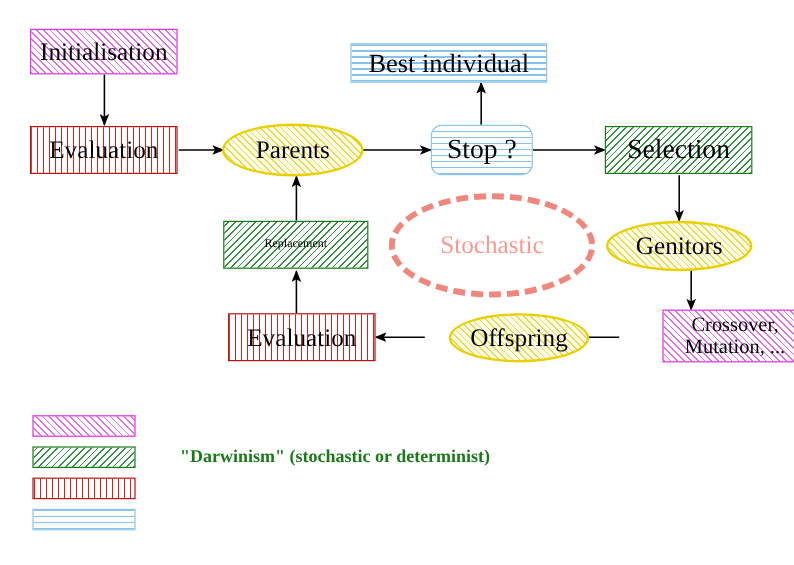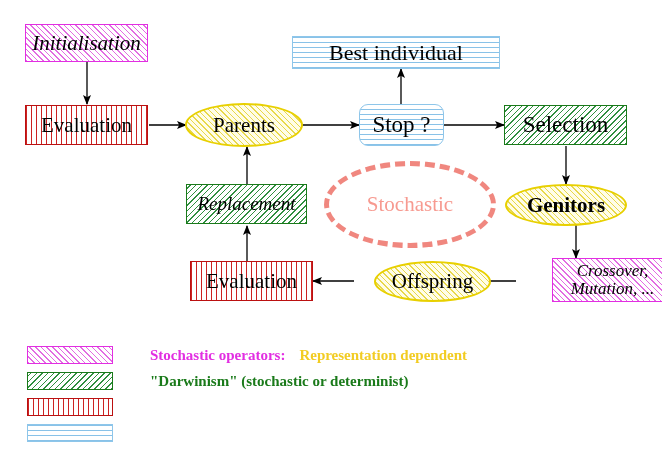--- a/index.html
+++ b/index.html
@@ -32,21 +32,20 @@
     z-index: 3;
   }
   
   .fill-magenta {
     background-color: #ffffff;
     background-image: repeating-linear-gradient(
       45deg,
       #e26ce2 0px, #e26ce2 1px,
       rgba(255,255,255,0) 1px, rgba(255,255,255,0) 4px);
     border: 1.5px solid #e22ee2;
-    font-style: italic;
   }
   .fill-green {
     background-color: #ffffff;
     background-image: repeating-linear-gradient(
       -45deg,
       #2f8f3f 0px, #2f8f3f 1px,
       rgba(255,255,255,0) 1px, rgba(255,255,255,0) 4px);
     border: 1.5px solid #1a7a1a;
   }
   .fill-red-vert {
@@ -178,60 +177,57 @@
 </div>
 
 <div class="node fill-red-vert" style="left:25px; top:105px; width:123px; height:40px; font-size:21px;">
   <span class="node-label">Evaluation</span>
 </div>
 
 <div class="node fill-yellow ellipse" style="left:185px; top:103px; width:118px; height:44px; font-size:21px;">
   <span class="node-label">Parents</span>
 </div>
 
-<div class="node fill-blue-horiz" style="left:292px; top:36px; width:208px; height:33px; font-size:22px;">
+<div class="node fill-blue-horiz" style="left:292px; top:36px; width:164px; height:33px; font-size:22px;">
   <span class="node-label">Best individual</span>
 </div>
 
 <div class="node fill-blue-horiz rounded" style="left:359px; top:104px; width:85px; height:42px; font-size:23px;">
   <span class="node-label">Stop ?</span>
 </div>
 
 <div class="node fill-green" style="left:504px; top:105px; width:123px; height:40px; font-size:23px;">
   <span class="node-label">Selection</span>
 </div>
 
-<div class="node fill-yellow ellipse" style="left:505px; top:184px; width:122px; height:42px; font-size:21px;font-weight:bold;">
+<div class="node fill-yellow ellipse" style="left:505px; top:184px; width:122px; height:42px; font-size:21px;">
   <span class="node-label">Genitors</span>
 </div>
 
 <div class="node fill-magenta" style="left:516px; top:258px; width:121px; height:44px; font-size:17px; flex-direction:column;margin-left:36px;">
   <span class="node-label">Crossover,</span>
   <span class="node-label">Mutation, ...</span>
 </div>
 
 <div class="node fill-yellow ellipse" style="left:374px; top:261px; width:117px; height:41px; font-size:21px;">
   <span class="node-label">Offspring</span>
 </div>
 
 <div class="node fill-red-vert" style="left:190px; top:261px; width:123px; height:40px; font-size:21px;">
   <span class="node-label">Evaluation</span>
 </div>
 
-<div class="node fill-green" style="left:186px; top:184px; width:121px; height:40px; font-size:19px;font-style:italic;">
+<div class="node fill-green" style="left:186px; top:184px; width:121px; height:40px; font-size:10px;">
   <span class="node-label">Replacement</span>
 </div>
 
 <div id="legend">
 
   <div class="legend-row" style="top:4px;">
     <div class="swatch fill-magenta"></div>
-    <div class="legend-text">
-      <span class="lt-magenta">Stochastic operators:</span><span class="lt-yellow seg2">Representation dependent</span>
-    </div>
   </div>
 
   <div class="legend-row" style="top:30px;">
     <div class="swatch fill-green"></div>
     <div class="legend-text">
       <span class="lt-green">"Darwinism" (stochastic or determinist)</span>
     </div>
   </div>
 
   <div class="legend-row" style="top:56px;">

